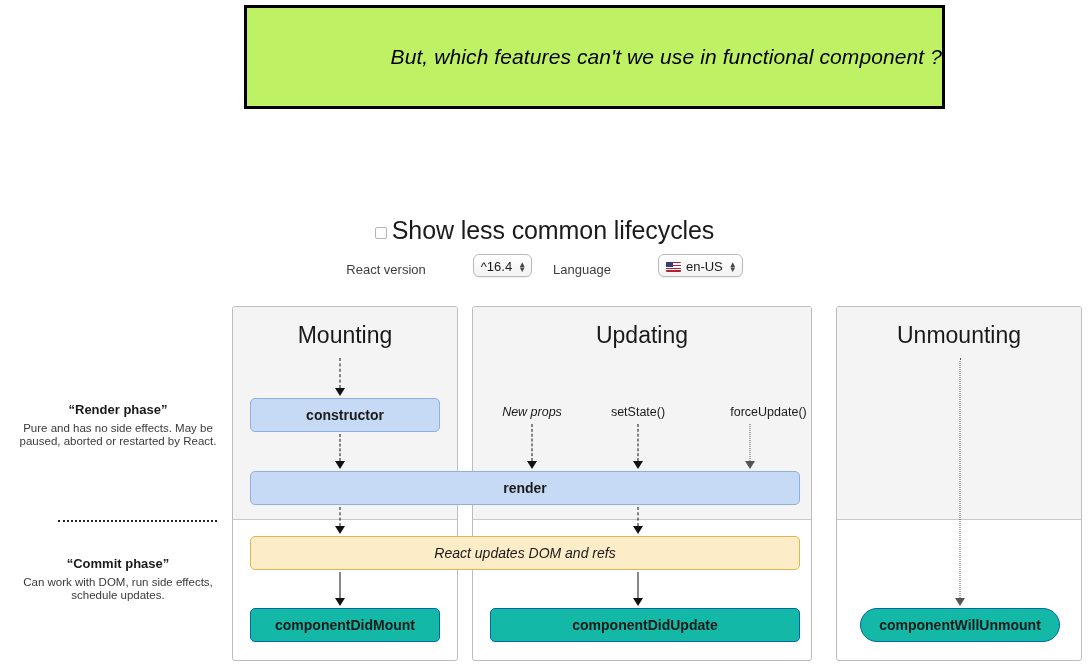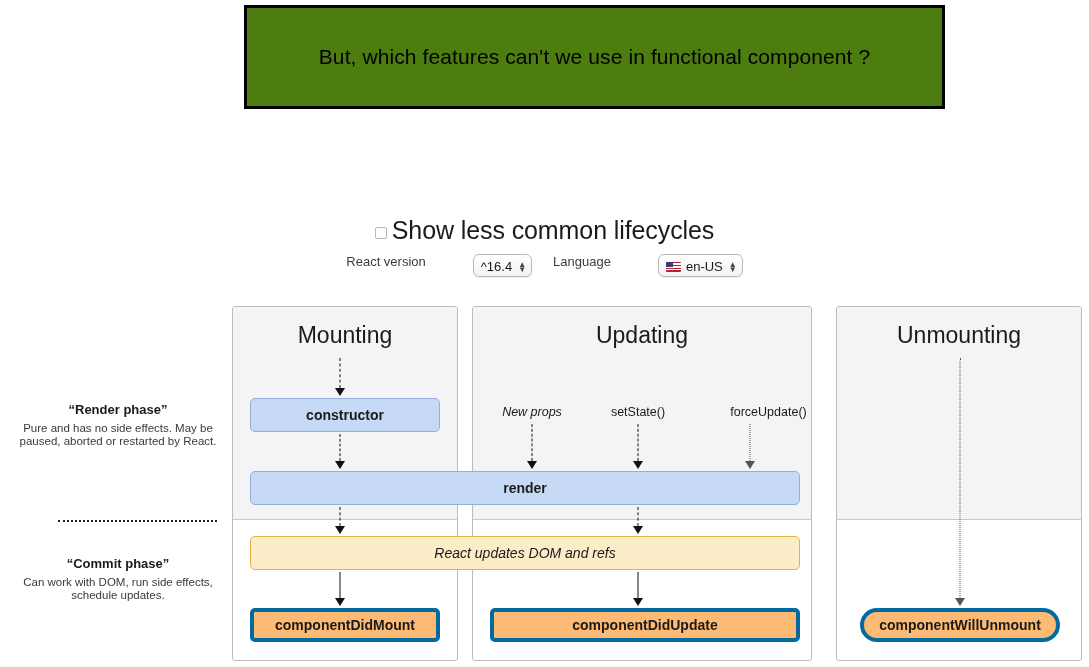--- a/index.html
+++ b/index.html
@@ -17,25 +17,26 @@
   }
 
   
   .question-box {
     position: absolute;
     left: 244px;
     top: 5px;
     width: 701px;
     height: 104px;
     border: 3px solid #000000;
-    background: #4d7c0f;
+    background: #bef264;
     box-sizing: border-box;
     display: flex;
     align-items: center;
-    justify-content: center;
+    justify-content: flex-end;
+    font-style: italic;
   }
   .question-text {
     font-size: 21px;
     color: #000000;
     letter-spacing: 0.1px;
     white-space: nowrap;
   }
 
   
   .controls {
@@ -61,21 +62,21 @@
     margin-top: 4px;
   }
   .cb-label {
     font-size: 25px;
     color: #1a1a1a;
     letter-spacing: -0.1px;
   }
   .selects-row {
     margin-top: 9px;
     display: flex;
-    align-items: flex-start;
+    align-items: flex-end;
     justify-content: center;
     gap: 21px;
     font-size: 13px;
     color: #3c3c3c;
   }
   .sel-label { white-space: nowrap; }
   .select-box {
     display: inline-flex;
     align-items: center;
     gap: 5px;
@@ -180,21 +181,21 @@
     box-sizing: border-box;
     display: flex;
     align-items: center;
     justify-content: center;
     font-size: 14px;
     font-weight: bold;
     color: #1a1a1a;
     z-index: 4;
   }
   .lc-blue   { background: #c7daf5; border: 1px solid #8fb0de; }
-  .lc-green  { background: #fdba74; border: 4px solid #0369a1; }
+  .lc-green  { background: #14b8a6; border: 1px solid #0369a1; }
   .lc-yellow { background: #fcecc8; border: 1px solid #ddb54b; font-weight: normal; font-style: italic; }
 
   #box-constructor          { left: 250px; top: 398px; width: 190px; }
   #box-render               { left: 250px; top: 471px; width: 550px; }
   #box-react-updates        { left: 250px; top: 536px; width: 550px; }
   #box-componentdidmount    { left: 250px; top: 608px; width: 190px; }
   #box-componentdidupdate   { left: 490px; top: 608px; width: 310px; }
   #box-componentwillunmount { left: 860px; top: 608px; width: 200px; border-radius: 17px; }
 
   

